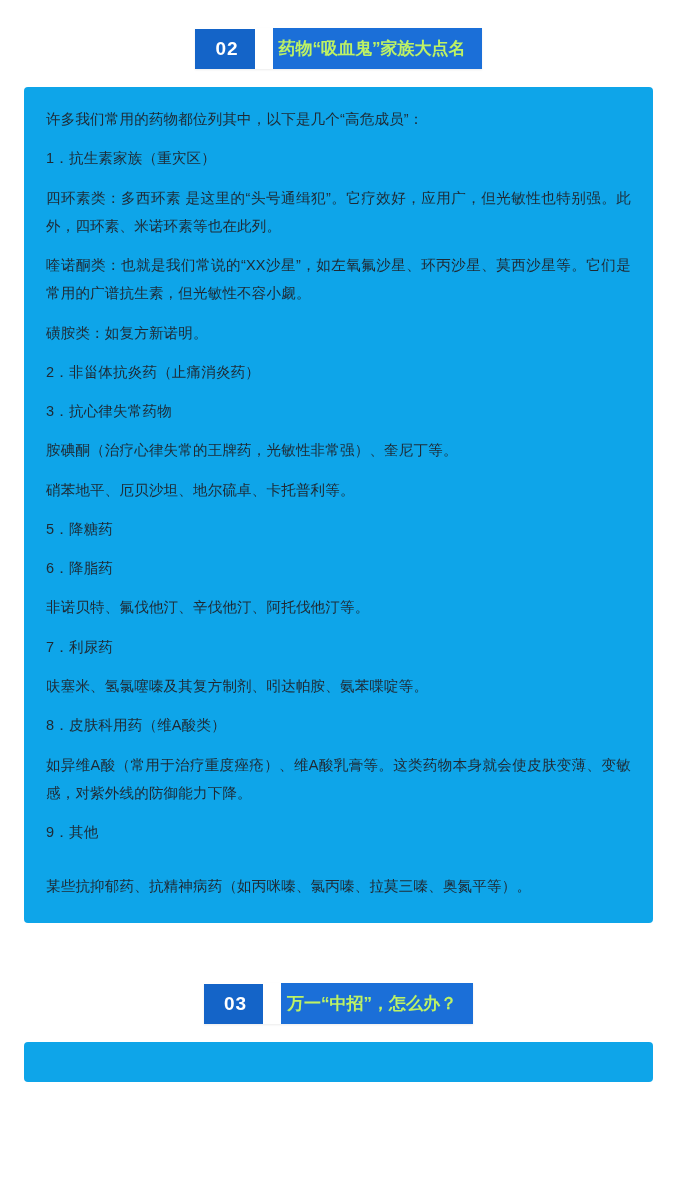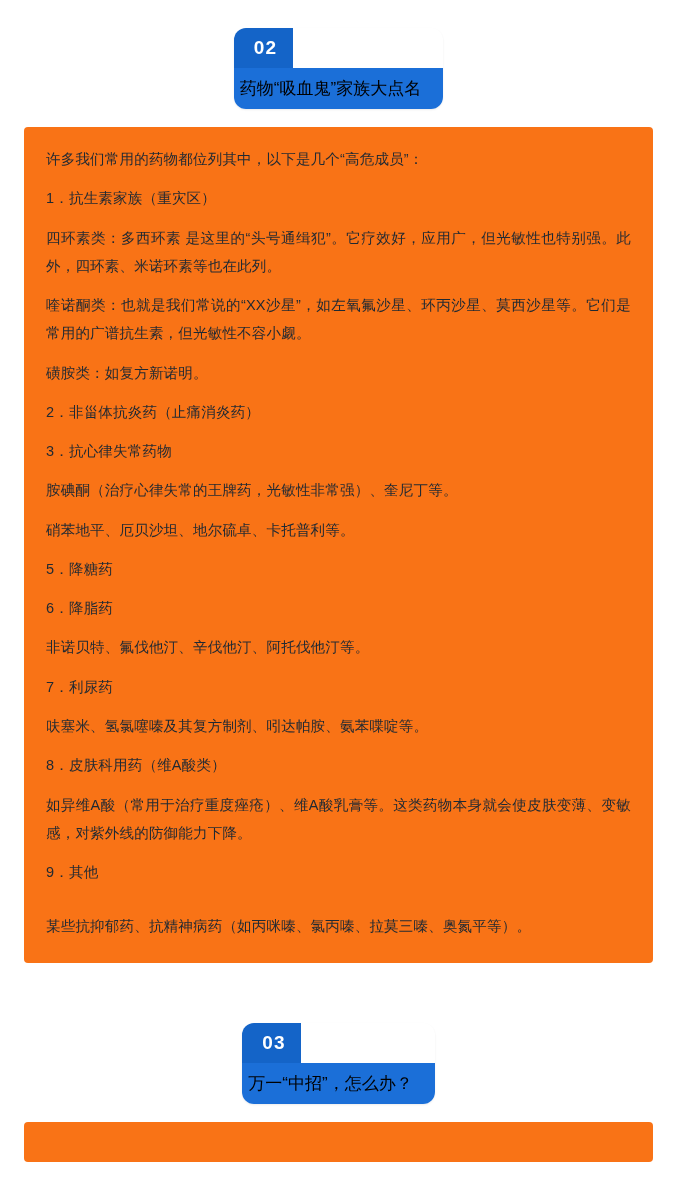--- a/index.html
+++ b/index.html
@@ -22,25 +22,24 @@
   .section-header {
     display: flex;
     align-items: stretch;
     justify-content: center;
     margin: 0 auto 18px auto;
     width: fit-content;
   }
   .badge {
     position: relative;
     display: flex;
-    align-items: flex-start;
-    border-radius: 12px;
+    align-items: flex-end;
+    border-radius: 0;
     overflow: hidden;
     box-shadow: 0 1px 2px rgba(0,0,0,0.08);
-    flex-direction: column;
   }
   .badge-num {
     background: #1464c8;
     color: #ffffff;
     font-size: 19px;
     font-weight: bold;
     letter-spacing: 1px;
     padding: 9px 16px 9px 20px;
     display: flex;
     align-items: center;
@@ -62,31 +61,31 @@
   .badge-sep::before {
     content: "";
     position: absolute;
     top: 0; right: 0; bottom: 0;
     width: 100%;
     background: #1b6fd8;
     clip-path: polygon(100% 0, 100% 100%, 42% 100%, 60% 0);
   }
   .badge-title {
     background: #1b6fd8;
-    color: #000000;
+    color: #bef264;
     font-size: 17px;
-    font-weight: normal;
-    padding: 9px 22px 9px 6px;
+    font-weight: bold;
+    padding: 9px 16px 9px 6px;
     display: flex;
     align-items: center;
     white-space: nowrap;
   }
   
   .card {
-    background: #f97316;
+    background: #0ea5e9;
     border-radius: 4px;
     padding: 18px 22px 22px 22px;
     margin-bottom: 26px;
   }
   .card p {
     margin: 0 0 11px 0;
     font-size: 14.5px;
     line-height: 1.95;
     color: #1f2933;
     text-align: justify;

